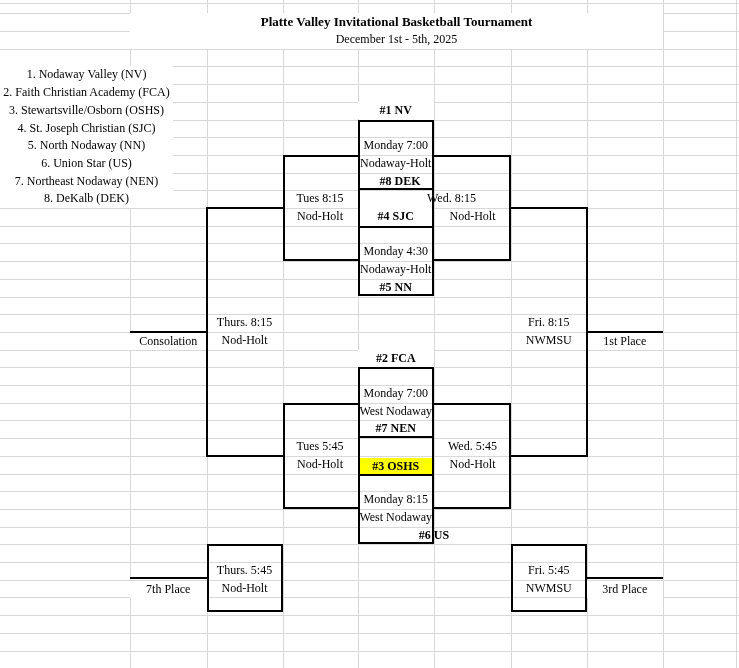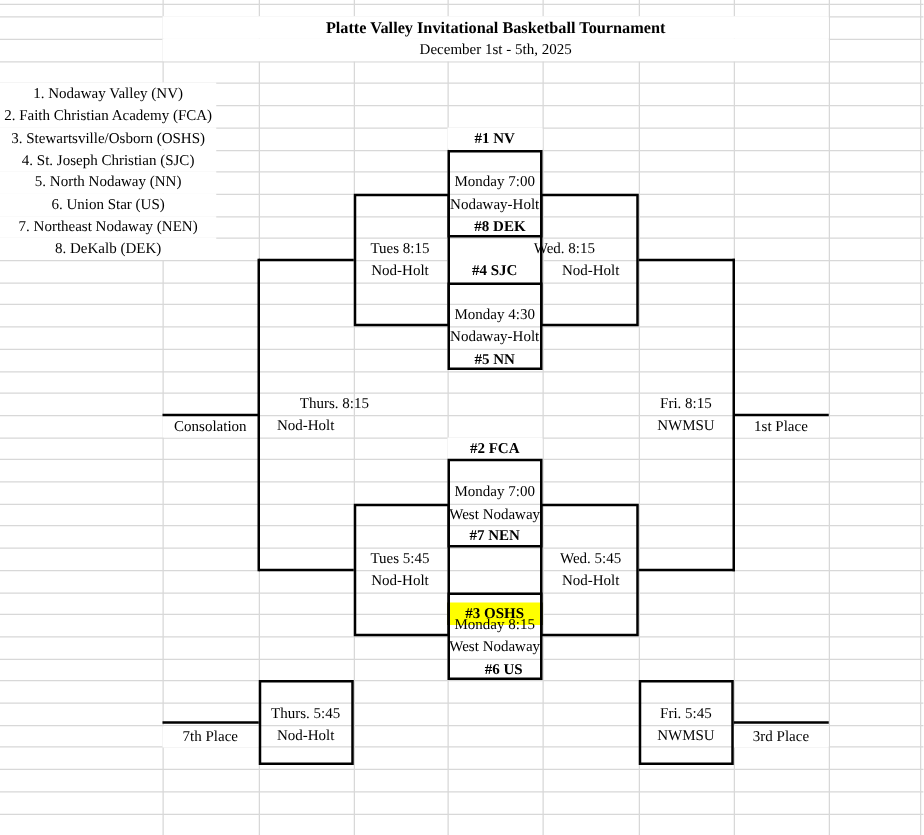--- a/index.html
+++ b/index.html
@@ -17,21 +17,21 @@
   .b{font-weight:bold;}
   .banner{
     position:absolute;left:130px;top:48.8px;width:533px;height:17.6px;
     background:var(--banner,#c0c0c0);text-align:center;line-height:17.6px;
     font-weight:bold;z-index:2;
   }
   .box{position:absolute;border:2px solid var(--line,#000);box-sizing:border-box;background:transparent;z-index:4;pointer-events:none;}
   .lh{position:absolute;height:2px;background:var(--line,#000);z-index:4;}
   .lv{position:absolute;width:2px;background:var(--line,#000);z-index:4;}
   .hlcell{
-    position:absolute;left:357.5px;top:482px;width:76.5px;height:17.7px;
+    position:absolute;left:357.5px;top:458px;width:76.5px;height:17.7px;
     box-sizing:border-box;border-left:2px solid var(--line,#000);border-right:2px solid var(--line,#000);
     background:var(--hl,#ffff00);text-align:center;line-height:16px;font-weight:bold;z-index:3;
   }
   .title{font-size:13px;}
 </style>
 </head>
 <body>
 
 <div class="sheet">
 
@@ -112,21 +112,21 @@
   <div class="cell b" style="left:357.5px;top:349.6px;width:76.5px;">#2 FCA</div>
   <div class="box" style="left:357.5px;top:367.3px;width:76.5px;height:70.8px;"></div>
   <div class="cell clear" style="left:357.5px;top:385px;width:76.5px;">Monday 7:00</div>
   <div class="cell clear" style="left:357.5px;top:402.7px;width:76.5px;">West Nodaway</div>
   <div class="cell clear b" style="left:357.5px;top:420.4px;width:76.5px;">#7 NEN</div>
 
   <div class="hlcell">#3 OSHS</div>
   <div class="box" style="left:357.5px;top:473.5px;width:76.5px;height:70.8px;"></div>
   <div class="cell clear" style="left:357.5px;top:491.2px;width:76.5px;">Monday 8:15</div>
   <div class="cell clear" style="left:357.5px;top:508.9px;width:76.5px;">West Nodaway</div>
-  <div class="cell clear b" style="left:357.5px;top:526.6px;width:91px;">#6 US</div>
+  <div class="cell clear b" style="left:357.5px;top:526.6px;width:91px;padding-left:31px;">#6 US</div>
 
   <div class="box" style="left:282.5px;top:154.9px;width:77px;height:106.2px;"></div>
   <div class="cell clear" style="left:282.5px;top:190.3px;width:75px;">Tues 8:15</div>
   <div class="cell clear" style="left:282.5px;top:208px;width:75px;">Nod-Holt</div>
 
   <div class="box" style="left:432px;top:154.9px;width:79px;height:106.2px;"></div>
   <div class="cell clear" style="left:418px;top:190.3px;width:67px;">Wed. 8:15</div>
   <div class="cell clear" style="left:434px;top:208px;width:77px;">Nod-Holt</div>
 
   <div class="box" style="left:282.5px;top:402.7px;width:77px;height:106.2px;"></div>
@@ -134,21 +134,21 @@
   <div class="cell clear" style="left:282.5px;top:455.8px;width:75px;">Nod-Holt</div>
 
   <div class="box" style="left:432px;top:402.7px;width:79px;height:106.2px;"></div>
   <div class="cell clear" style="left:434px;top:438.1px;width:77px;">Wed. 5:45</div>
   <div class="cell clear" style="left:434px;top:455.8px;width:77px;">Nod-Holt</div>
 
   <div class="lh" style="left:206.5px;top:207px;width:76px;"></div>
   <div class="lh" style="left:206.5px;top:454.8px;width:76px;"></div>
   <div class="lv" style="left:205.5px;top:207px;height:249.8px;"></div>
   <div class="lh" style="left:130px;top:331px;width:76.5px;"></div>
-  <div class="cell clear" style="left:206.5px;top:314.2px;width:76px;padding-left:23px;">Thurs. 8:15</div>
+  <div class="cell clear" style="left:206.5px;top:314.2px;width:76px;">Thurs. 8:15</div>
   <div class="cell clear" style="left:206.5px;top:331.9px;width:76px;">Nod-Holt</div>
   <div class="cell" style="left:130px;top:332.5px;width:76.5px;">Consolation</div>
 
   <div class="lh" style="left:511px;top:207px;width:76.5px;"></div>
   <div class="lh" style="left:511px;top:454.8px;width:76.5px;"></div>
   <div class="lv" style="left:585.5px;top:207px;height:249.8px;"></div>
   <div class="lh" style="left:586.5px;top:331px;width:76.5px;"></div>
   <div class="cell clear" style="left:511px;top:314.2px;width:75.5px;">Fri. 8:15</div>
   <div class="cell clear" style="left:511px;top:331.9px;width:75.5px;">NWMSU</div>
   <div class="cell" style="left:586.5px;top:332.5px;width:76.5px;">1st Place</div>

